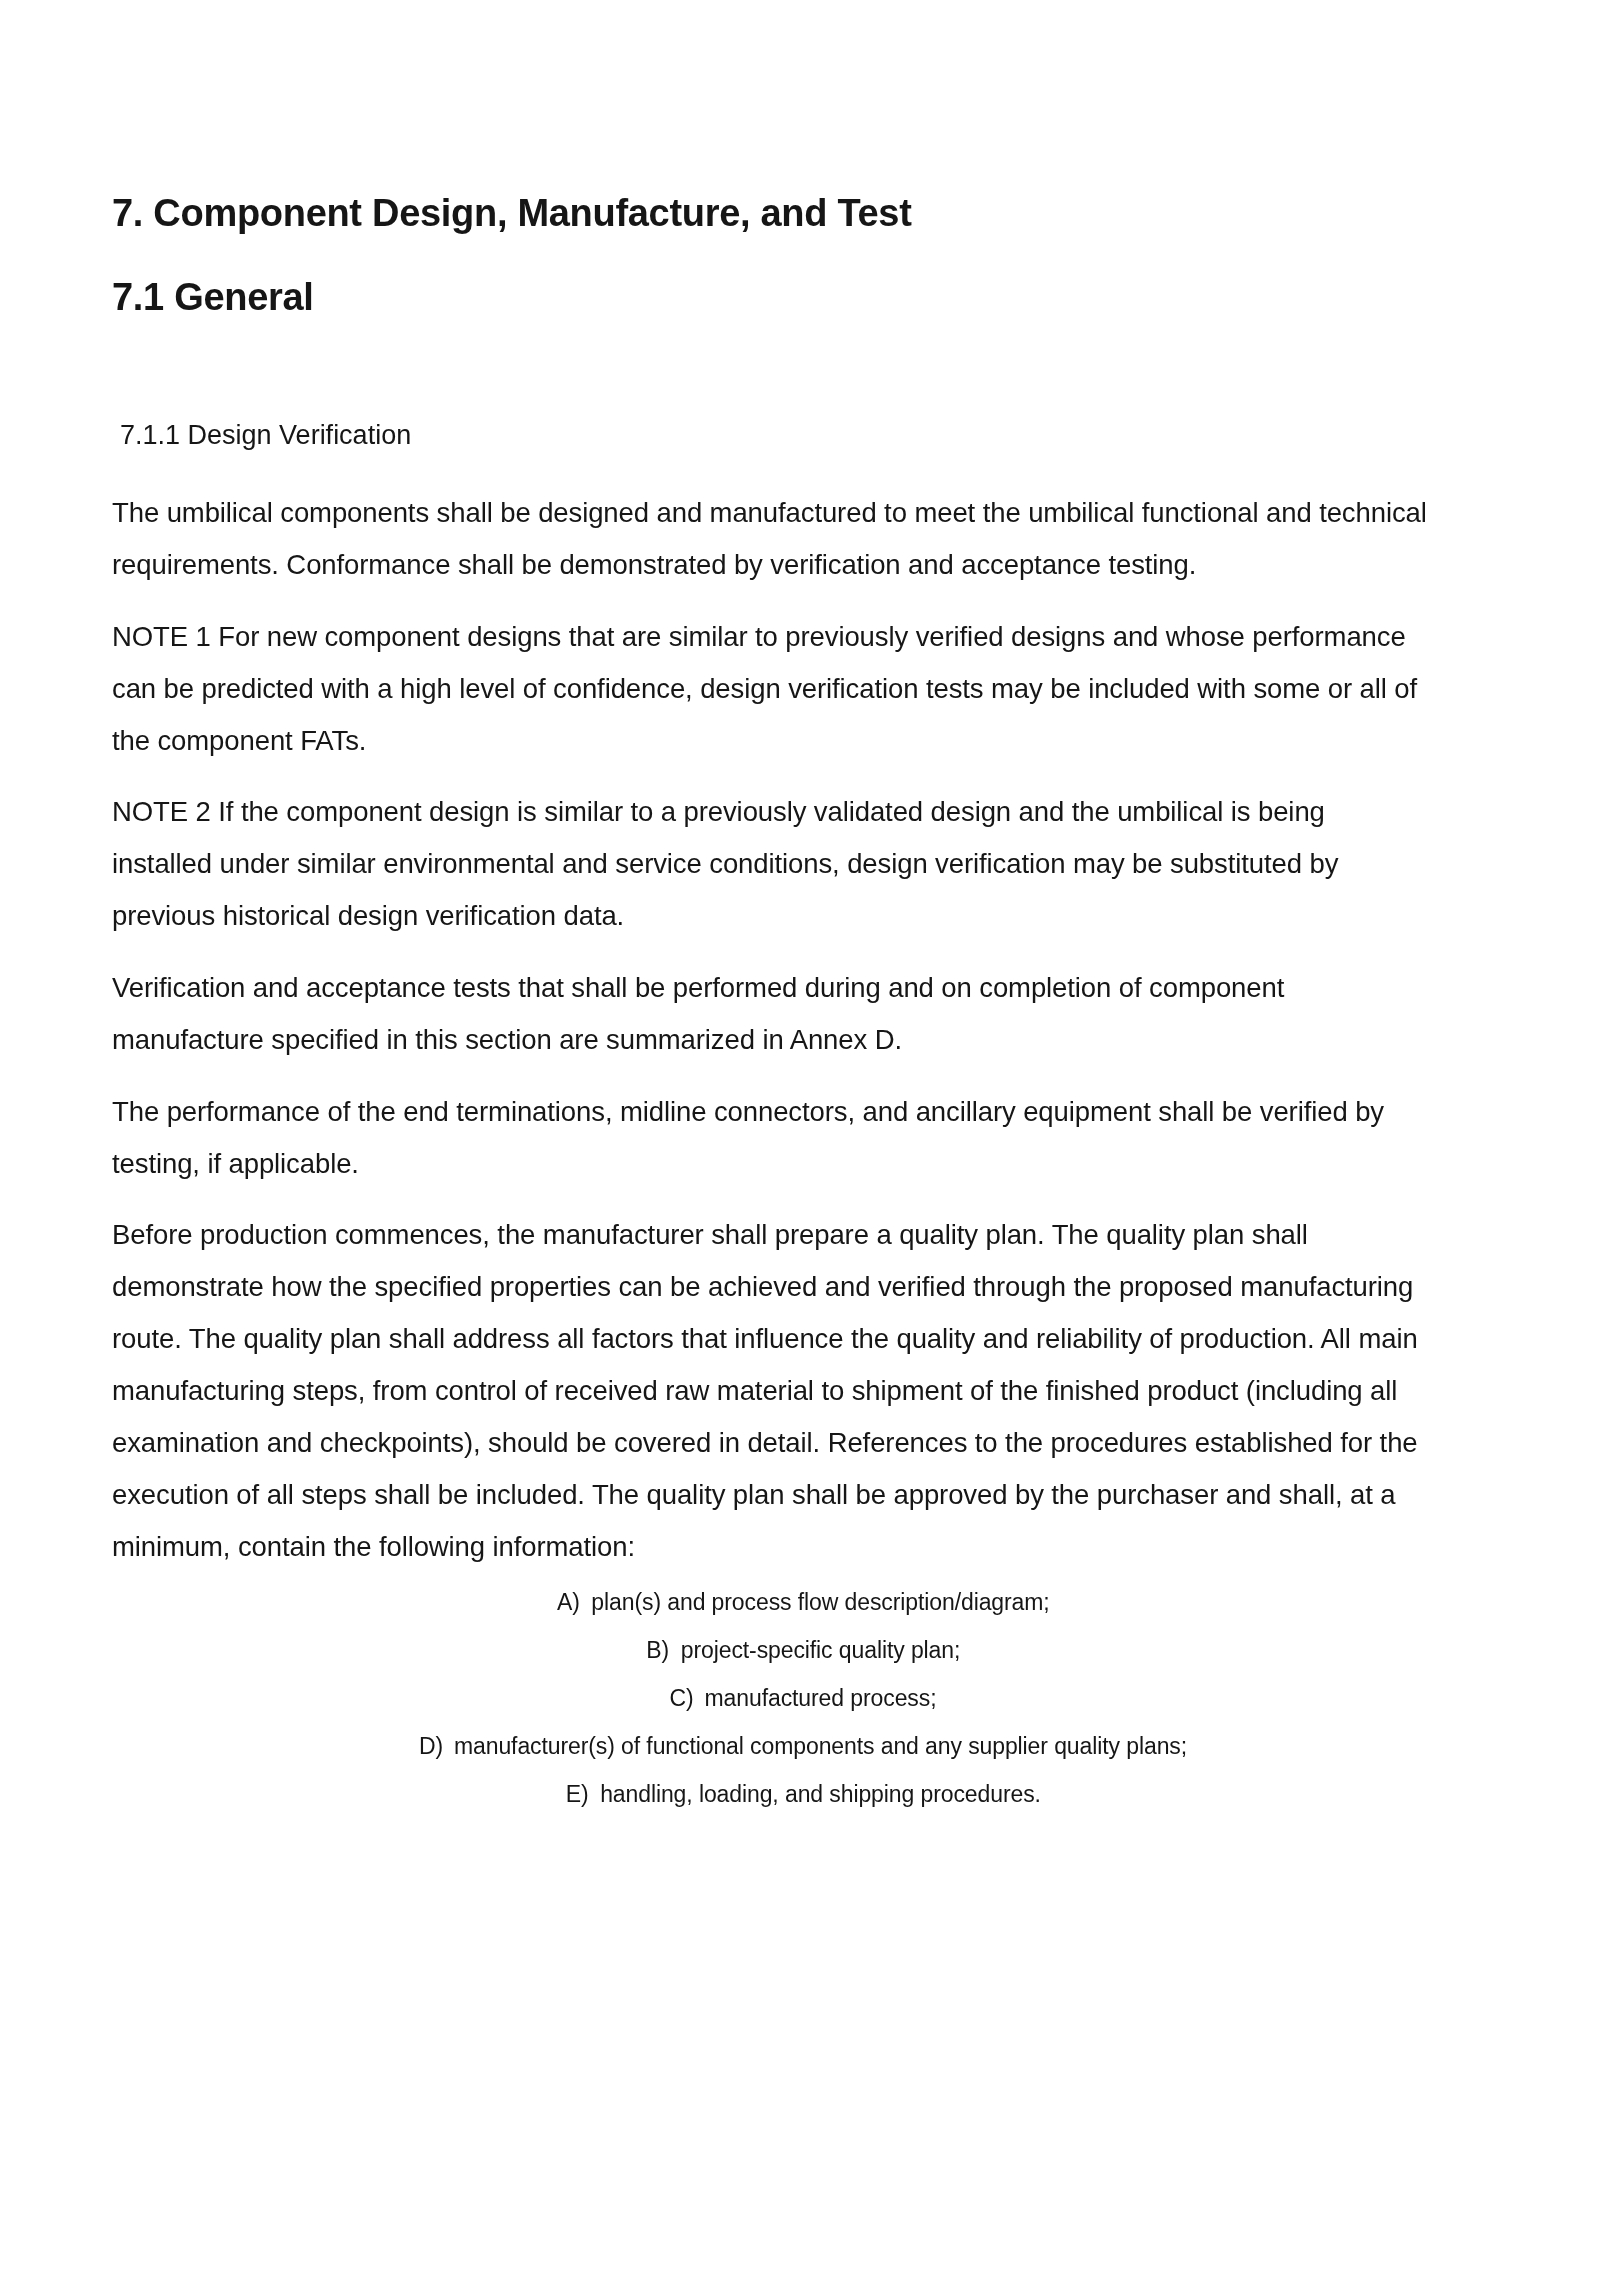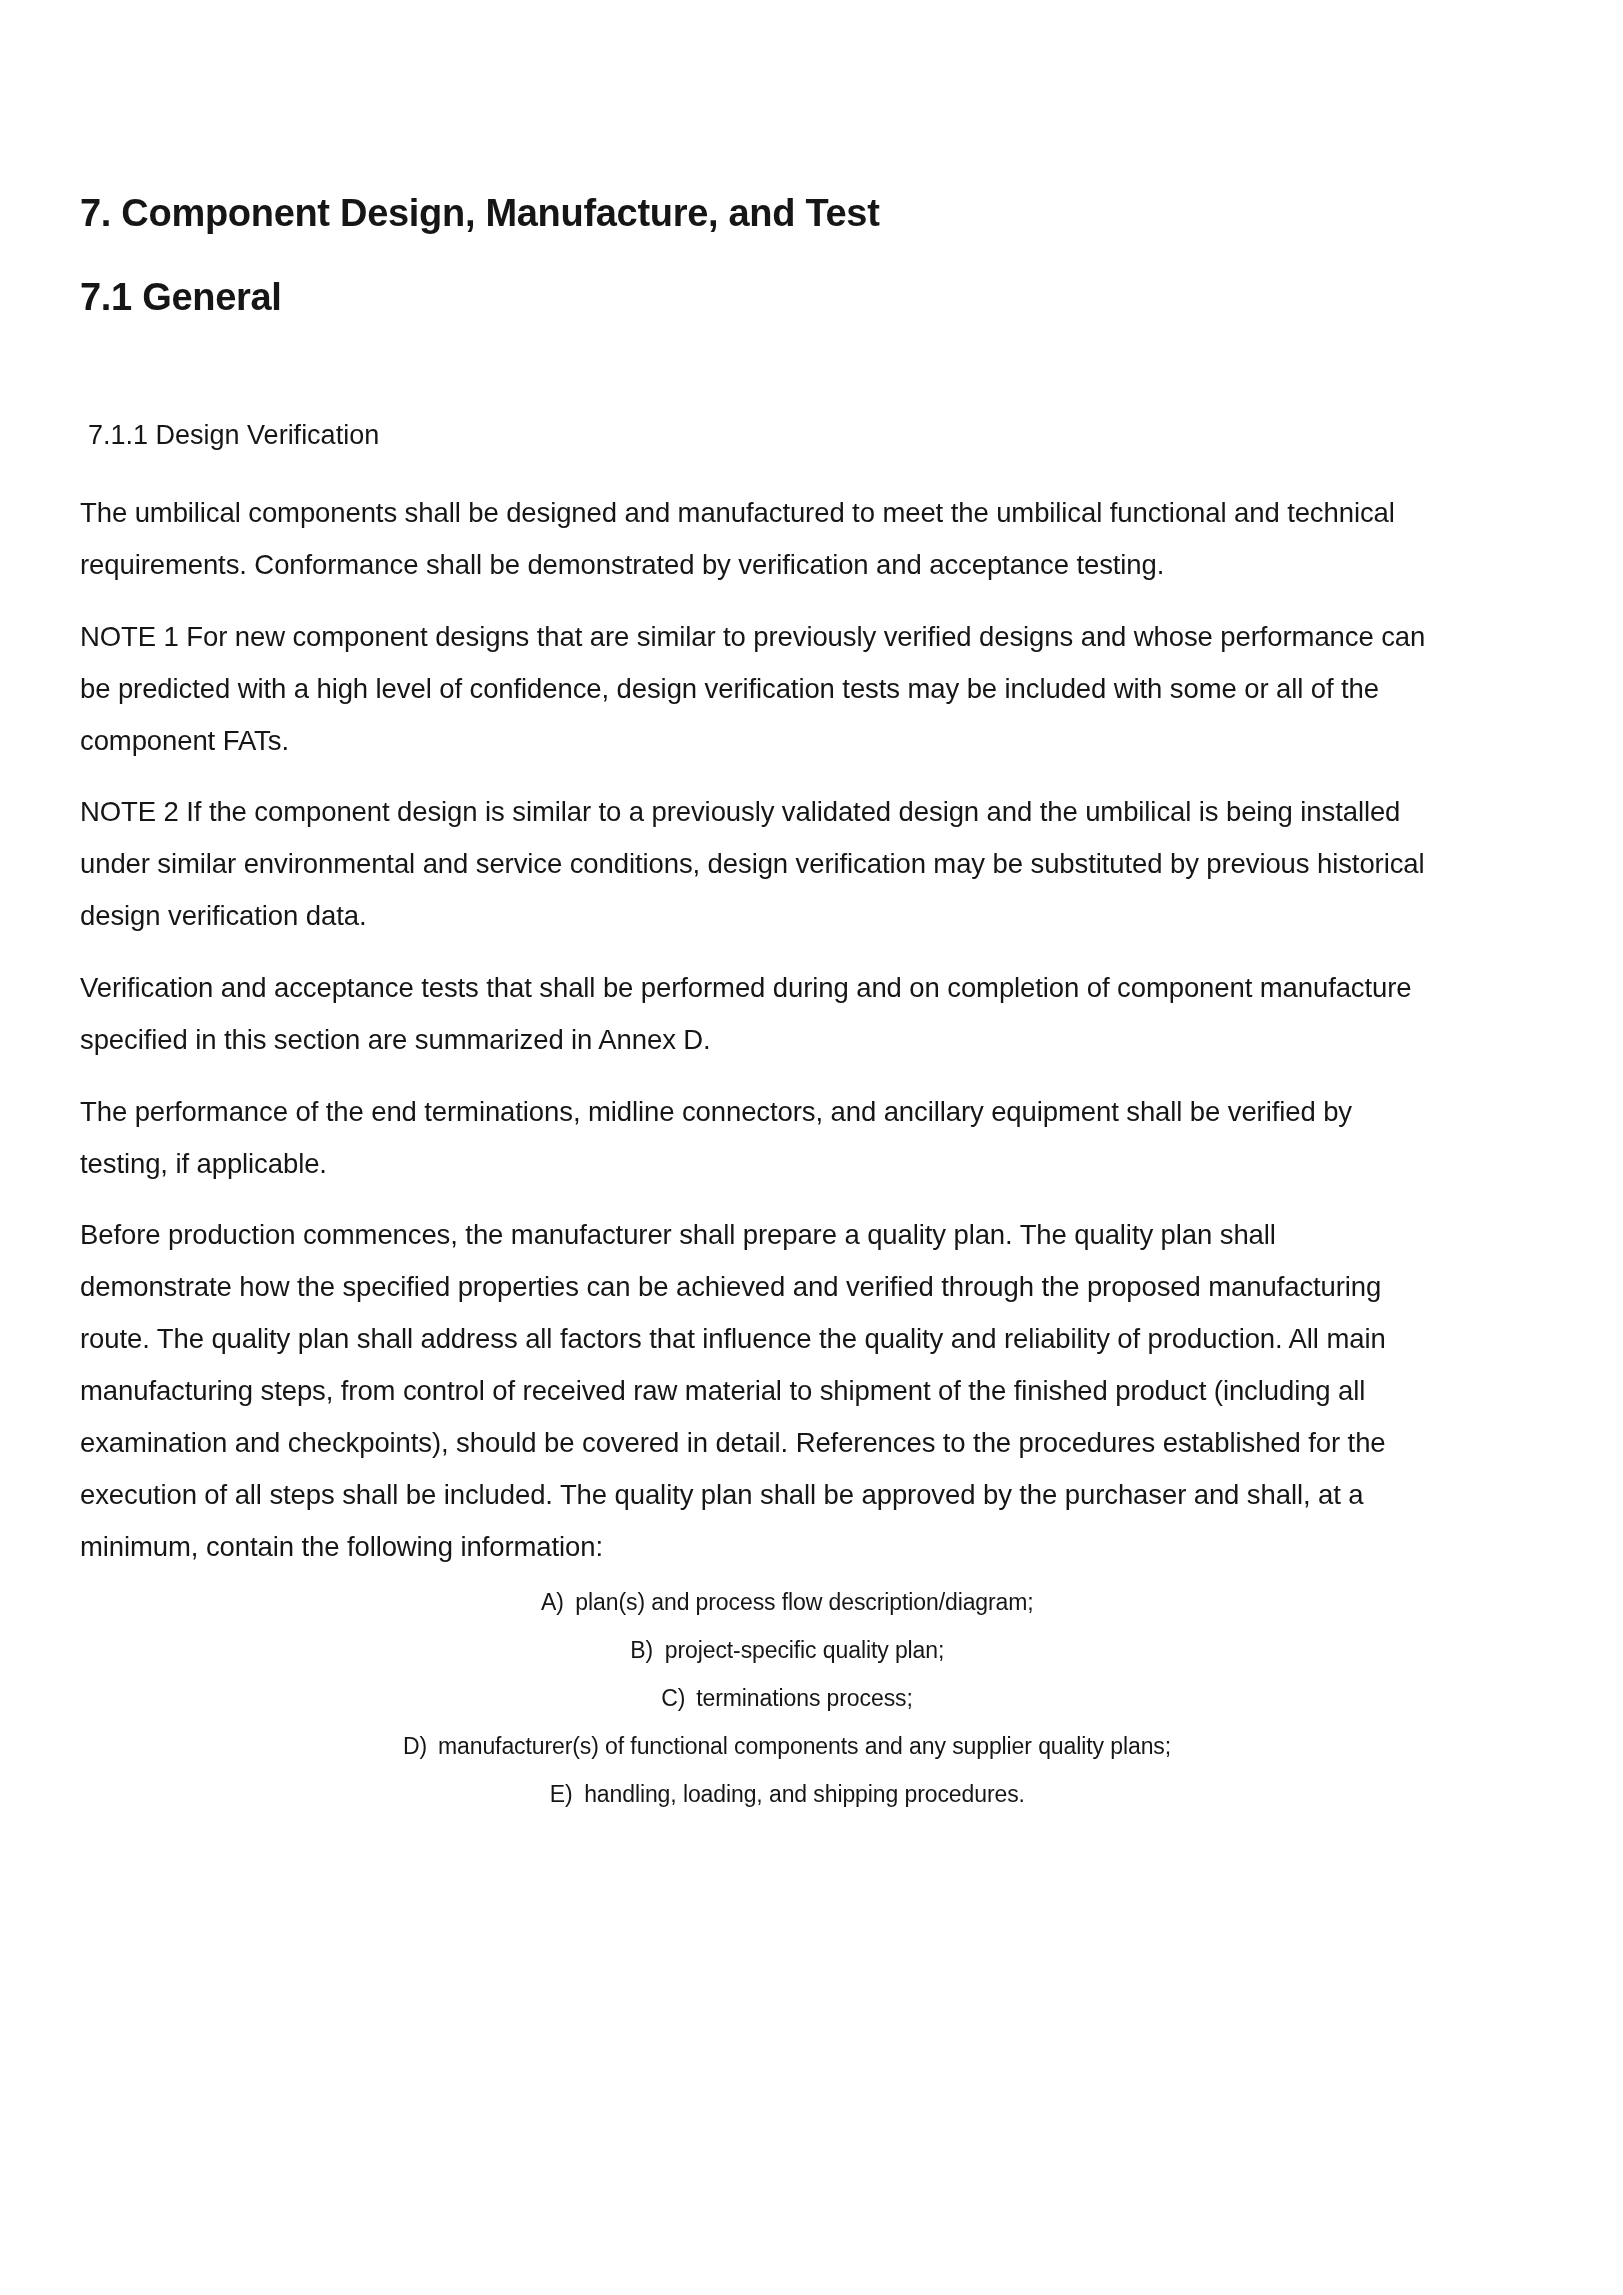--- a/index.html
+++ b/index.html
@@ -11,21 +11,21 @@
     width: 1623px;
     height: 2295px;
     overflow: hidden;
     font-family: "Liberation Sans", "DejaVu Sans", sans-serif;
     color: #161616;
   }
   .page {
     box-sizing: border-box;
     width: 1623px;
     height: 2295px;
-    padding: 191px 193px 0 80px;
+    padding: 191px 193px 0 112px;
     background: #ffffff;
   }
   .h1 {
     font-size: 38px;
     font-weight: 700;
     line-height: 1.2;
     margin: 0;
     letter-spacing: -0.3px;
   }
   .h2 {
@@ -86,21 +86,21 @@
   <p class="para">Before production commences, the manufacturer shall prepare a quality plan. The quality plan shall demonstrate how the specified properties can be achieved and verified through the proposed manufacturing route. The quality plan shall address all factors that influence the quality and reliability of production. All main manufacturing steps, from control of received raw material to shipment of the finished product (including all examination and checkpoints), should be covered in detail. References to the procedures established for the execution of all steps shall be included. The quality plan shall be approved by the purchaser and shall, at a minimum, contain the following information:</p>
 
   <ul class="qlist">
     <li>
       <span class="marker">A)</span><span>plan(s) and process flow description/diagram;</span>
     </li>
     <li>
       <span class="marker">B)</span><span>project-specific quality plan;</span>
     </li>
     <li>
-      <span class="marker">C)</span><span>terminations process;</span>
+      <span class="marker">C)</span><span>manufactured process;</span>
     </li>
     <li>
       <span class="marker">D)</span><span>manufacturer(s) of functional components and any supplier quality plans;</span>
     </li>
     <li>
       <span class="marker">E)</span><span>handling, loading, and shipping procedures.</span>
     </li>
   </ul>
 
 </div>

